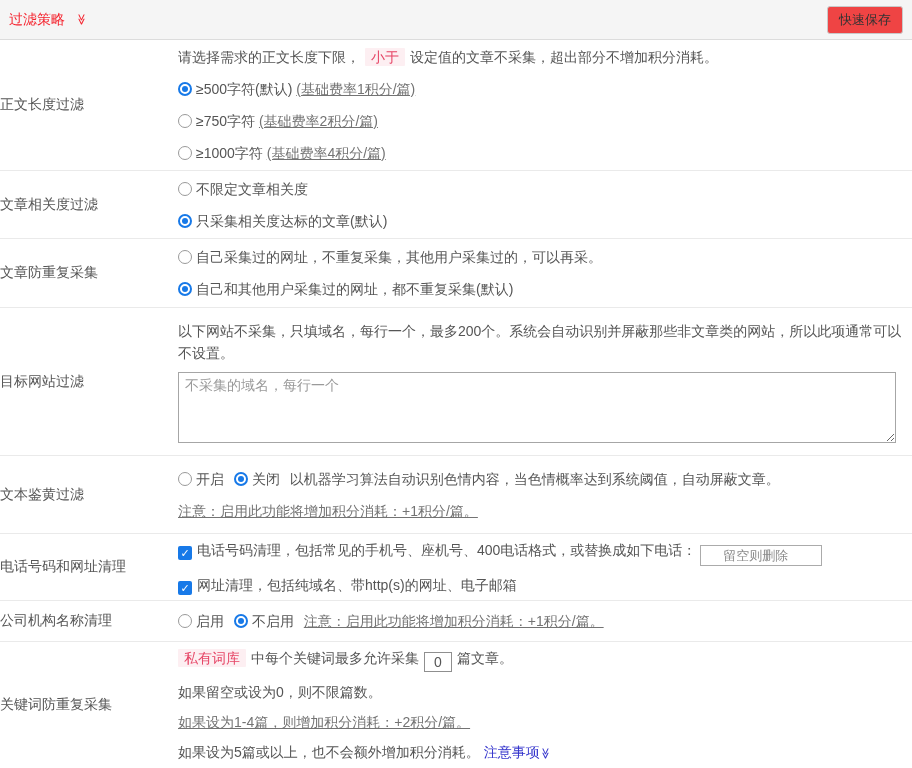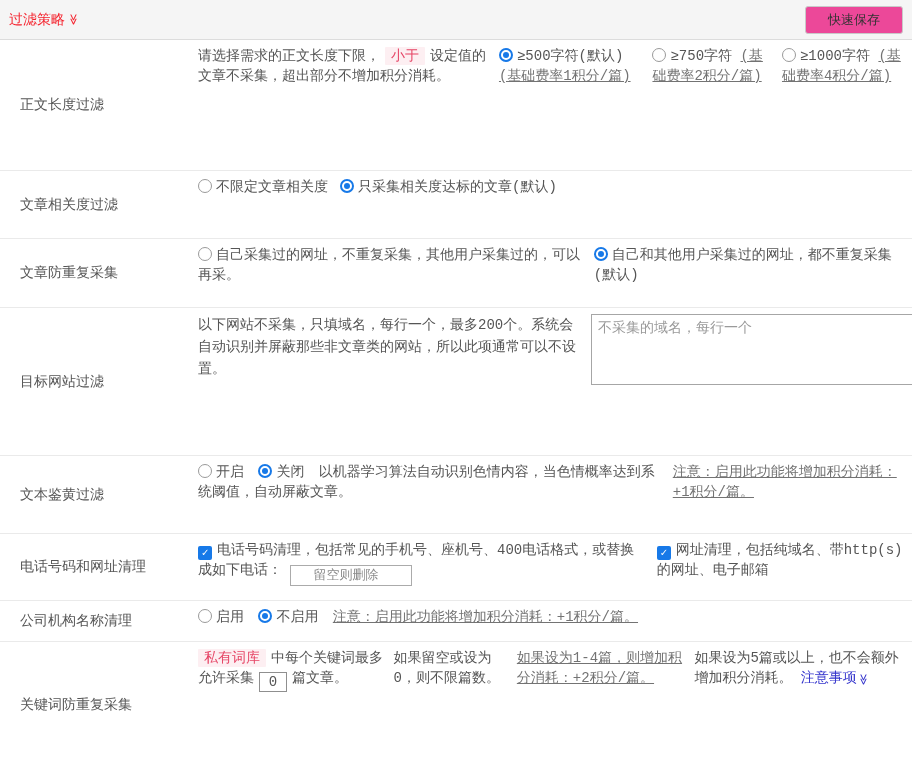--- a/index.html
+++ b/index.html
@@ -11,39 +11,39 @@
     font-family:"Liberation Sans","DejaVu Sans",sans-serif;
     font-size:14px;color:#555;
   }
   
   .topbar{
     height:40px;box-sizing:border-box;
     background:#f5f5f5;border-bottom:1px solid #dcdcdc;
     display:flex;align-items:center;justify-content:space-between;
     padding:0 9px;
   }
-  .topbar-title{color:#f5222d;font-size:14px;display:flex;align-items:center;gap:3px;}
+  .topbar-title{color:#f5222d;font-size:14px;display:flex;align-items:center;gap:11px;}
   .chev{display:inline-block;transform:rotate(90deg);font-size:11px;line-height:1;}
   .chev.red{color:#f5222d;}
   .chev.blue{color:#3333cc;}
   .save-btn{
-    background:#ec4899;border:1px solid #c9c9c9;border-radius:3px;
-    color:#333;font-size:13px;padding:4px 22px;cursor:pointer;
+    background:#ef4444;border:1px solid #c9c9c9;border-radius:3px;
+    color:#333;font-size:13px;padding:4px 11px;cursor:pointer;
     font-family:inherit;
   }
   
   .row{display:flex;box-sizing:border-box;}
   .row + .row{border-top:1px solid #eaeaea;}
   .row-label{
     width:178px;flex:none;display:flex;align-items:center;
-    padding-left:0;box-sizing:border-box;color:#555;margin-left:20px;
+    padding-left:0;box-sizing:border-box;color:#555;
   }
   .row-content{
-    flex:1;display:flex;flex-direction:row;justify-content:flex-start;
-    gap:12px;padding:6px 8px 6px 0;box-sizing:border-box;font-family:Liberation Mono, monospace;
+    flex:1;display:flex;flex-direction:column;justify-content:center;
+    gap:12px;padding:6px 8px 6px 0;box-sizing:border-box;
   }
   .line{line-height:20px;}
   .red-note{color:#737373;text-decoration:underline;}
   .badge{
     background:#fdeff2;color:#e64566;
     padding:1px 6px;margin:0 5px;border-radius:1px;
   }
   .link{color:#3333cc;cursor:pointer;}
   
   .radio{

